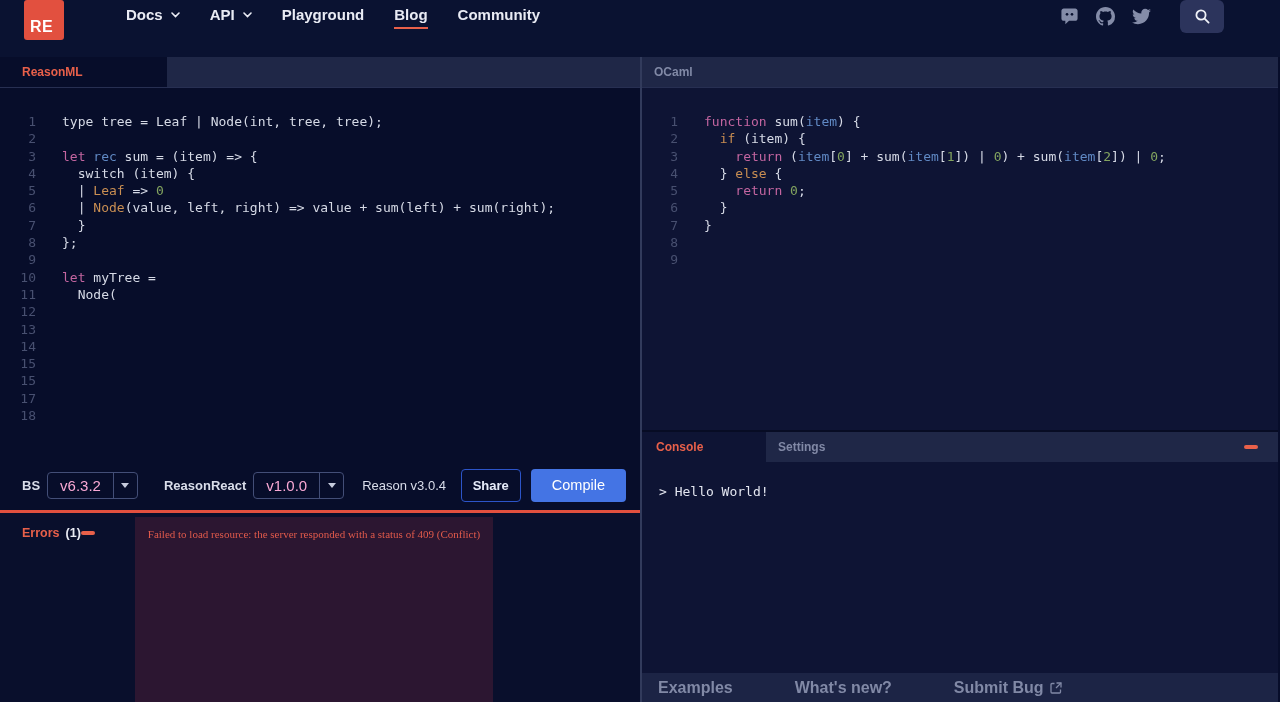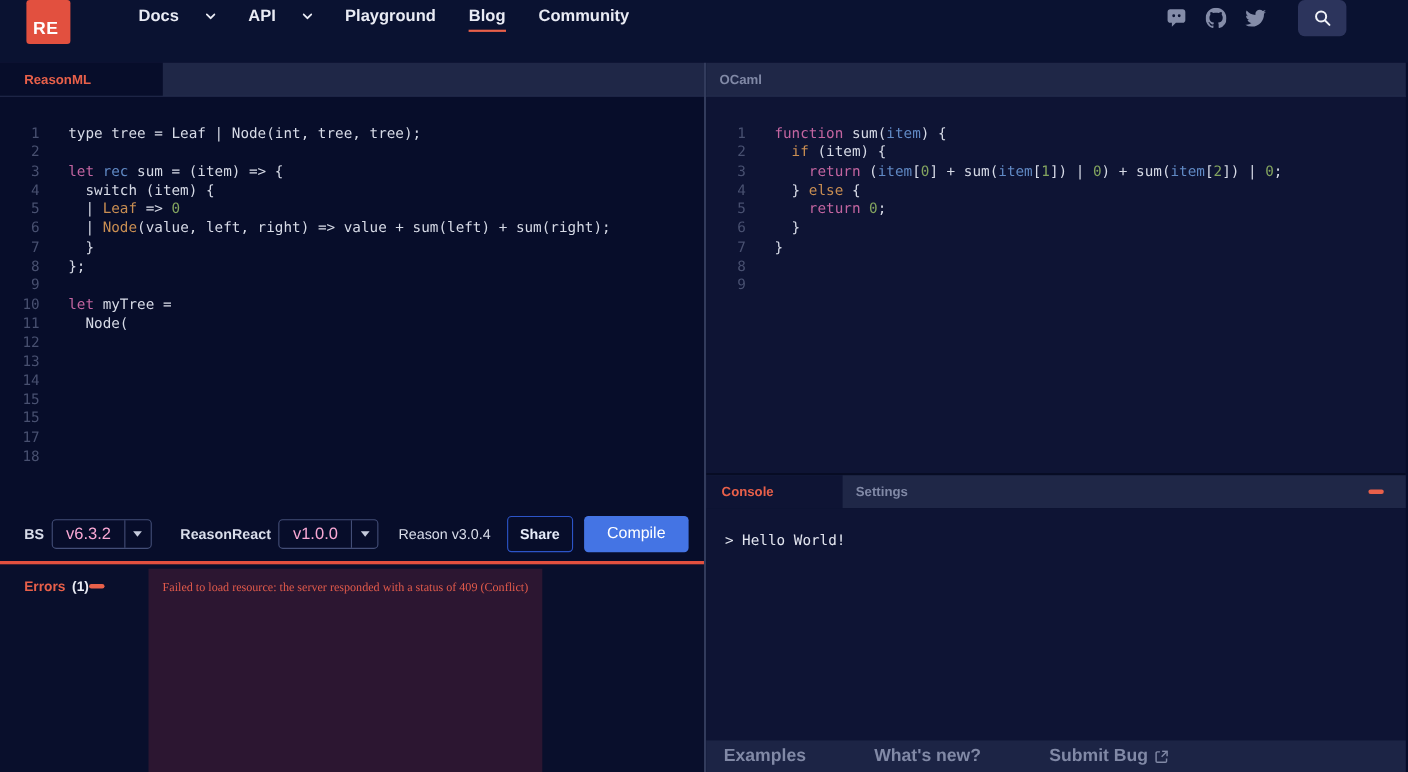--- a/index.html
+++ b/index.html
@@ -12,39 +12,39 @@
   }
   *{box-sizing:border-box;margin:0;padding:0}
   html,body{width:1280px;height:702px;overflow:hidden}
   body{background:var(--edL);font-family:"Liberation Sans",sans-serif;-webkit-font-smoothing:antialiased}
 
   
   .nav{height:57px;background:var(--nav);display:flex;align-items:flex-start;padding:0 0 0 24px}
   .logo{width:40px;height:40px;background:var(--logo);border-radius:3px;display:flex;align-items:flex-end;
         padding:3px 0 4px 6px;color:#fff;font-weight:bold;font-size:16px;letter-spacing:.5px;cursor:pointer}
   .navlinks{display:flex;align-items:center;gap:30px;margin-left:62px}
-  .navitem{display:flex;align-items:center;gap:24px;color:var(--text);font-size:15px;font-weight:bold;
+  .navitem{display:flex;align-items:center;gap:8px;color:var(--text);font-size:15px;font-weight:bold;
            cursor:pointer;padding:6px 0}
   .navitem.active{border-bottom:2px solid var(--accent);padding-bottom:4px}
   .chev{width:9px;height:6px;display:inline-block}
   .navright{margin-left:auto;display:flex;align-items:center;gap:17px;padding-right:56px}
   .socico{width:19px;height:19px;fill:#848ca8;cursor:pointer;display:block}
   .searchbtn{width:44px;height:33px;background:#2c345c;border:none;border-radius:6px;display:flex;
              align-items:center;justify-content:center;cursor:pointer;margin-left:12px}
 
   
   .main{display:flex;height:645px}
   .panel{display:flex;flex-direction:column}
   .panel.left{width:640px}
   .panel.right{width:638px;border-left:2px solid var(--divider)}
 
   .tabstrip{height:31px;background:var(--strip);display:flex;align-items:stretch;border-bottom:1px solid var(--stripline)}
   .tab{display:flex;align-items:center;font-size:12px;font-weight:bold;color:var(--muted);cursor:pointer}
   .tab.active{color:var(--accent);padding-left:22px}
-  .tab.active.l{width:148px;background:var(--edL)}
+  .tab.active.l{width:167px;background:var(--edL)}
   .tab.active.r{width:144px;background:var(--edR);padding-left:14px}
   .tab.plain{padding-left:12px}
 
   .editor{display:flex;padding-top:25px;overflow:hidden;font-family:"DejaVu Sans Mono",monospace;font-size:13px}
   .editor.l{height:372px;background:var(--edL)}
   .editor.r{height:342px;background:var(--edR)}
   .gutter{width:36px;text-align:right;color:var(--ln);line-height:17.3px;flex:none}
   .codecol{margin-left:26px;line-height:17.3px;color:var(--code);white-space:pre}
   .tok-k{color:var(--kw)} .tok-b{color:var(--blu)} .tok-o{color:var(--org)} .tok-g{color:var(--grn)} .tok-p{color:var(--code)}
 

